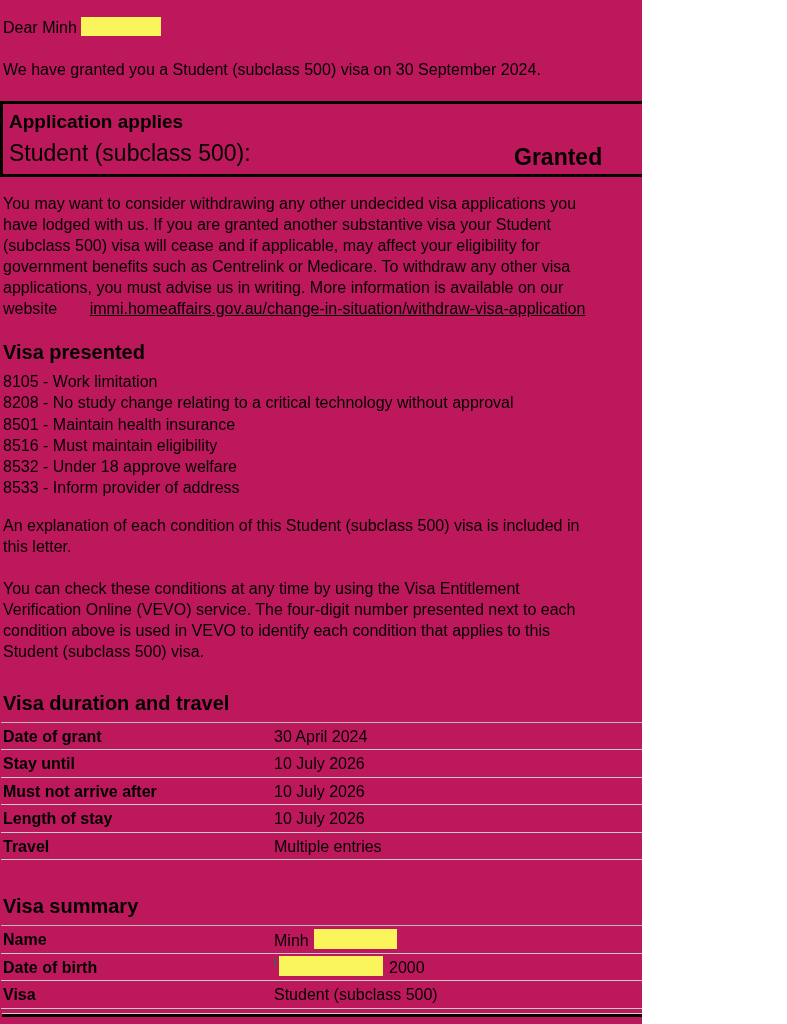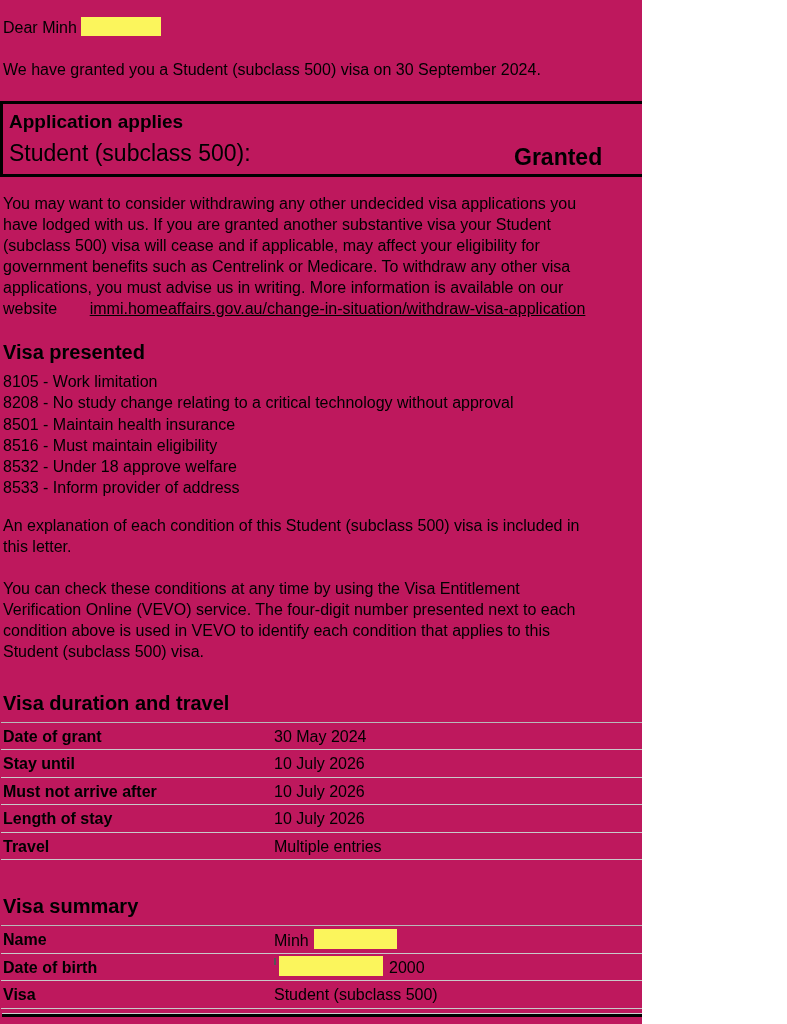--- a/index.html
+++ b/index.html
@@ -149,21 +149,21 @@
 
   <p class="para body-text">You can check these conditions at any time by using the Visa Entitlement Verification Online (VEVO) service. The four-digit number presented next to each condition above is used in VEVO to identify each condition that applies to this Student (subclass 500) visa.</p>
 
   <div class="spacer-8"></div>
 
   <h2 class="section-heading">Visa duration and travel</h2>
 
   <div class="kv-table">
     <div class="kv-row">
       <span class="kv-label">Date of grant</span>
-      <span class="kv-value">30 May 2024</span>
+      <span class="kv-value">30 April 2024</span>
     </div>
     <div class="kv-row">
       <span class="kv-label">Stay until</span>
       <span class="kv-value">10 July 2026</span>
     </div>
     <div class="kv-row">
       <span class="kv-label">Must not arrive after</span>
       <span class="kv-value">10 July 2026</span>
     </div>
     <div class="kv-row">

